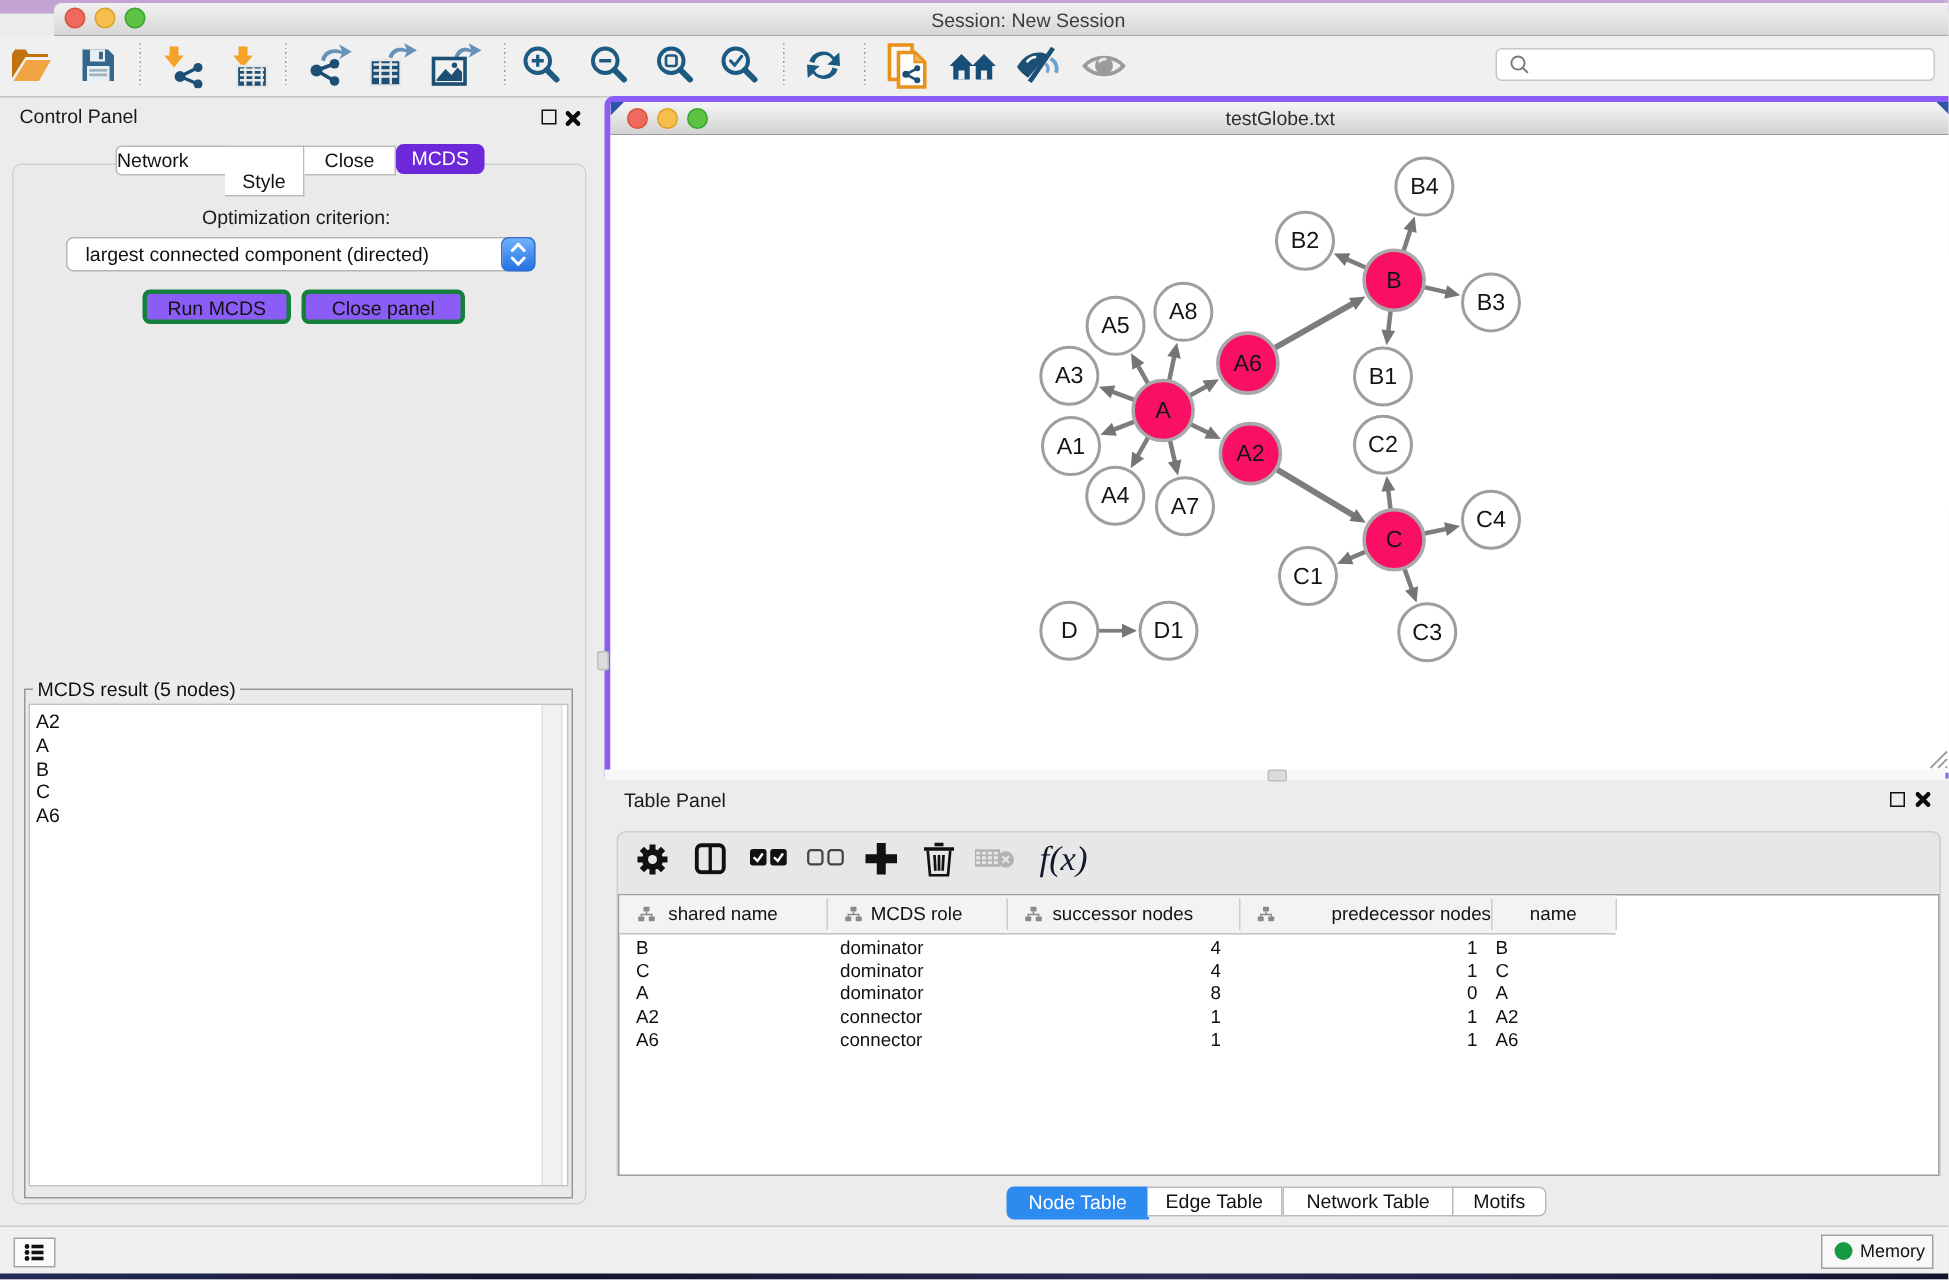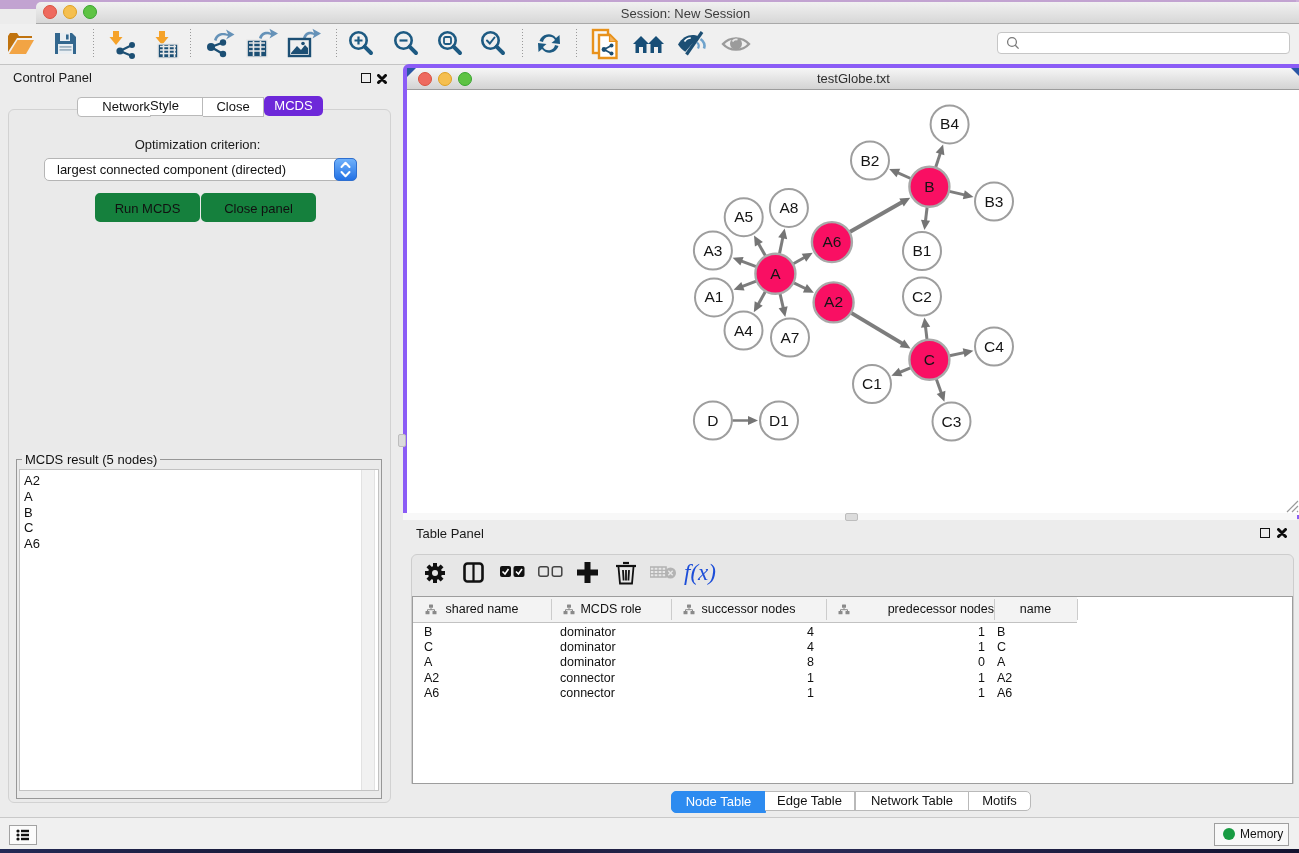--- a/index.html
+++ b/index.html
@@ -3,21 +3,21 @@
 <meta charset="utf-8">
 <style>
 html,body{margin:0;padding:0;}
 body{width:1299px;height:853px;position:relative;overflow:hidden;
  font-family:"Liberation Sans",sans-serif;background:#ececec;}
 .abs{position:absolute;}
 .tl{border-radius:50%;width:12px;height:12px;position:absolute;top:6px;}
 .sep{position:absolute;top:29px;height:28px;width:1px;
  background-image:repeating-linear-gradient(#9a9a9a 0 1px,transparent 1px 3px);}
 .tabu{background:#fff;border:1px solid #b9b9b9;color:#111;}
-.btn{background:#15803d;border:6px solid #15803d;border-radius:5px;color:#111;
+.btn{background:#8b5cf6;border:3px solid #15803d;border-radius:5px;color:#111;
  text-align:center;font-size:13px;}
 </style>
 </head>
 <body>
 
 <div class="abs" style="left:0;top:0;width:1299px;height:9px;background:#c2a3d1;"></div>
 <div class="abs" style="right:0;top:0;width:3px;height:8px;background:#cdb0da;"></div>
 
 <div class="abs" style="left:0;top:2px;width:1299px;height:21px;background:linear-gradient(#f1f1f1,#d7d7d7);border-bottom:1px solid #a9a9a9;border-radius:5px 5px 0 0;margin-left:36px;">
  <div class="tl" style="left:7px;top:2.5px;background:#ee6a5f;border:1px solid #d9523f;"></div>
@@ -149,22 +149,22 @@
 <div class="abs" style="left:0;top:65px;width:395px;height:750px;">
  <div class="abs" style="left:13px;top:5px;font-size:13px;color:#1a1a1a;">Control Panel</div>
  <div class="abs" style="left:361px;top:8px;width:8px;height:8px;border:1.3px solid #111;"></div>
  <svg class="abs" style="left:377px;top:9px;" width="10" height="10" viewBox="0 0 10 10">
       <path d="M1.5 1.5 L8.5 8.5 M8.5 1.5 L1.5 8.5" stroke="#0c0c0c" stroke-width="3" stroke-linecap="round"></path>
     </svg>
 
  <div class="abs" style="left:8px;top:44px;width:381px;height:692px;background:#eaeaea;border:1px solid #d2d2d2;border-radius:6px;"></div>
 
  <div class="abs" style="left:77px;top:32px;height:19px;">
-   <div class="abs tabu" style="left:0;width:72px;height:17px;border-radius:4px 0 0 4px;text-align:right;font-size:13px;padding-top:1px;">Network</div>
-   <div class="abs tabu" style="left:73px;width:52px;height:17px;border-left:none;text-align:left;font-size:13px;padding-top:0;">Style</div>
+   <div class="abs tabu" style="left:0;width:72px;height:17px;border-radius:4px 0 0 4px;text-align:left;font-size:13px;padding-top:1px;">Network</div>
+   <div class="abs tabu" style="left:73px;width:52px;height:17px;border-left:none;text-align:center;font-size:13px;padding-top:15px;">Style</div>
    <div class="abs tabu" style="left:126px;width:60px;height:17px;border-left:none;text-align:center;font-size:13px;padding-top:1px;">Close</div>
    <div class="abs" style="left:187px;top:-1px;width:59px;height:20px;background:#6d28d9;border-radius:5px;color:#fff;text-align:center;font-size:13px;line-height:20px;">MCDS</div>
  </div>
  <div class="abs" style="left:0;top:72px;width:395px;text-align:center;font-size:13px;color:#1a1a1a;">Optimization criterion:</div>
 
  <div class="abs" style="left:44px;top:93px;width:311px;height:21px;background:#fff;border:1px solid #b5b5b5;border-radius:5px;">
    <div class="abs" style="left:12px;top:3px;font-size:13px;color:#111;">largest connected component (directed)</div>
    <div class="abs" style="right:-1px;top:-1px;width:21px;height:21px;border-radius:5px;background:linear-gradient(#6fb1fb,#2371e4);border:1px solid #2e6fd0;">
      <svg width="21" height="21" viewBox="0 0 21 21">
           <path d="M6.5 8 L10.5 3.8 L14.5 8" fill="none" stroke="#fff" stroke-width="2" stroke-linecap="round" stroke-linejoin="round"></path>
@@ -350,21 +350,21 @@
       </g>
     </svg>
  <svg class="abs" style="left:246px;top:46px;" width="26" height="13" viewBox="0 0 26 13">
       <g fill="#b3b3b3">
         <path d="M0 1 h16 v10 h-16 Z" fill="none" stroke="#b3b3b3" stroke-width="1.6"></path>
         <path d="M0 4.3 h16 M0 7.6 h16 M4 1 v10 M8 1 v10 M12 1 v10" stroke="#b3b3b3" stroke-width="1.2"></path>
         <circle cx="20.5" cy="7" r="5.5"></circle>
       </g>
       <path d="M18.3 4.8 L22.7 9.2 M22.7 4.8 L18.3 9.2" stroke="#e7e7e7" stroke-width="1.4"></path>
     </svg>
- <div class="abs" style="left:280px;top:40px;width:50px;font-family:'Liberation Serif',serif;font-style:italic;font-size:23px;color:#1d4ed8;">f(x)</div>
+ <div class="abs" style="left:280px;top:40px;width:50px;font-family:'Liberation Serif',serif;font-style:italic;font-size:23px;color:#0f172a;text-align:center;">f(x)</div>
 
  <div class="abs" style="left:8px;top:76px;width:879px;height:186px;background:#fff;border:1px solid #9d9d9d;">
 <div style="position:absolute;left:0;top:0;width:664px;height:25px;background:#f3f3f3;border-bottom:1px solid #c2c2c2;"></div>
 <svg style="position:absolute;left:12px;top:7px;" width="12" height="11" viewBox="0 0 12 11">
         <g fill="#8a8a8a">
           <rect x="4" y="0.5" width="4" height="3.2" rx="0.5"></rect>
           <rect x="0.5" y="7" width="4" height="3.2" rx="0.5"></rect>
           <rect x="7.5" y="7" width="4" height="3.2" rx="0.5"></rect>
           <path d="M6 3.7 v2 M2.5 7 v-1.3 h7 V7" stroke="#8a8a8a" stroke-width="1" fill="none"></path>
         </g>

